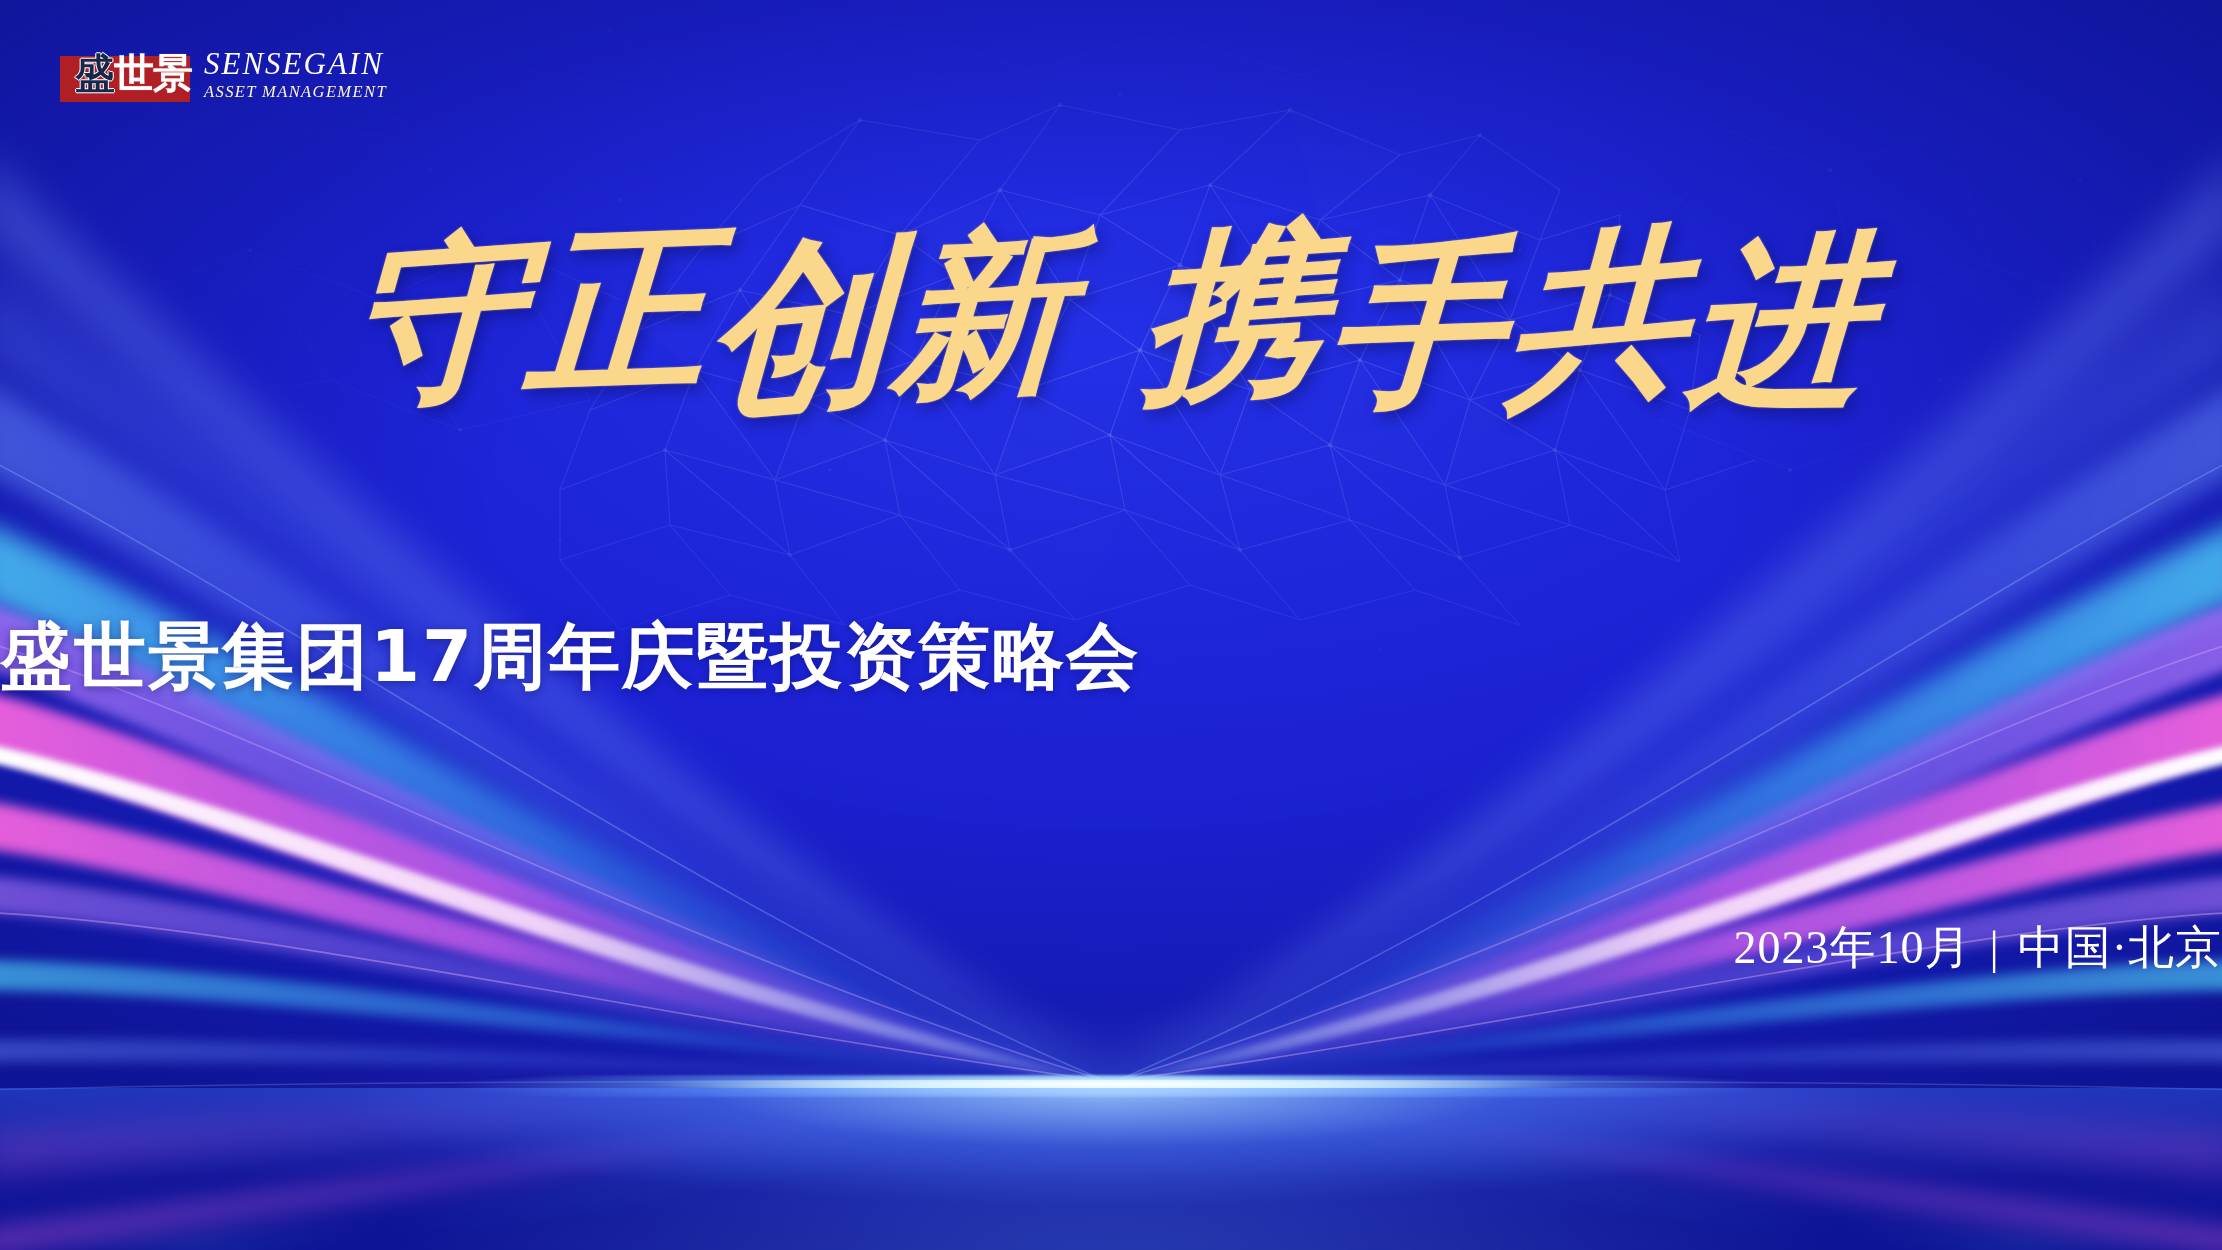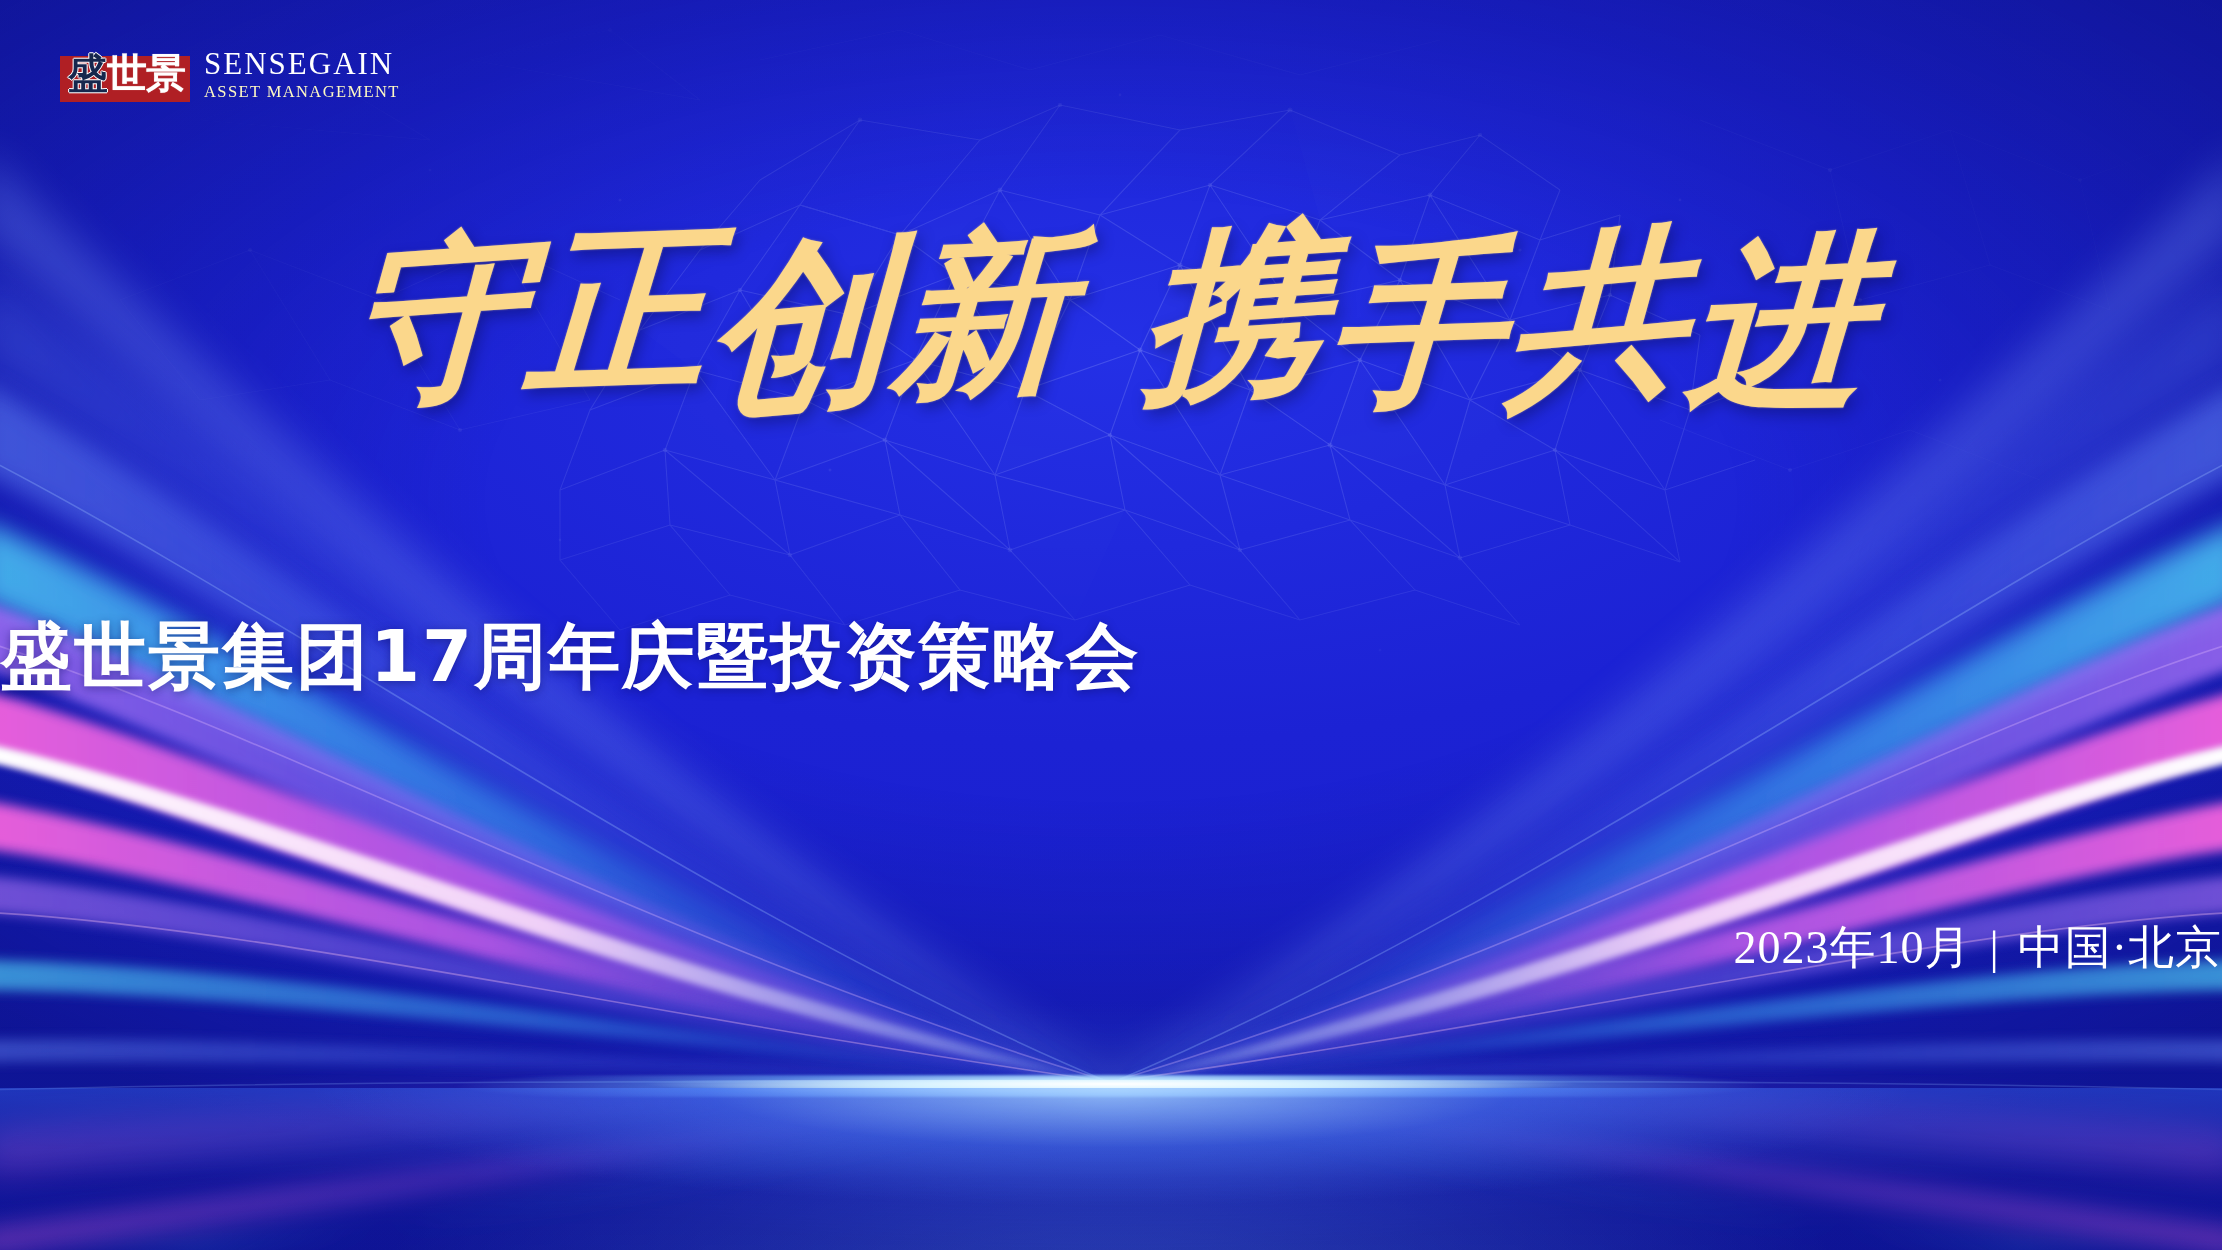--- a/index.html
+++ b/index.html
@@ -52,33 +52,33 @@
   
   .logo{position:absolute;left:60px;top:40px;display:flex;align-items:flex-end;gap:14px;}
   .logo-mark{
     position:relative;
     width:130px;height:62px;
   }
   .logo-redbox{
     position:absolute;left:0;bottom:0;width:130px;height:46px;background:#b01f24;
   }
   .logo-cn{
-    position:absolute;left:8px;bottom:-4px;width:130px;height:66px;
+    position:absolute;left:2px;bottom:-4px;width:130px;height:66px;
     font-family:"DejaVu Serif","Liberation Serif",serif;
     font-weight:700;
     font-size:40px;
     line-height:66px;
     letter-spacing:-1px;
     white-space:nowrap;
     color:#ffffff;
-    text-align:left;
+    text-align:right;
     text-shadow:0 0 1px rgba(255,255,255,.6);
   }
   .logo-cn .dark{color:#16274d;text-shadow:-1px 0 0 #fff,1px 0 0 #fff,0 -1px 0 #fff,0 1px 0 #fff;}
-  .logo-text{padding-bottom:2px;}
+  .logo-text{padding-bottom:2px;font-style:italic;}
   .logo-en1{
     color:#ffffff;font-size:31px;font-weight:400;letter-spacing:2.0px;line-height:1.0;
     font-family:"Liberation Serif","DejaVu Serif",serif;
   }
   .logo-en2{
     color:#fef9c3;font-size:16.5px;font-weight:400;letter-spacing:1.4px;line-height:1.0;
     margin-top:5px;
     font-family:"Liberation Serif","DejaVu Serif",serif;
   }
 

